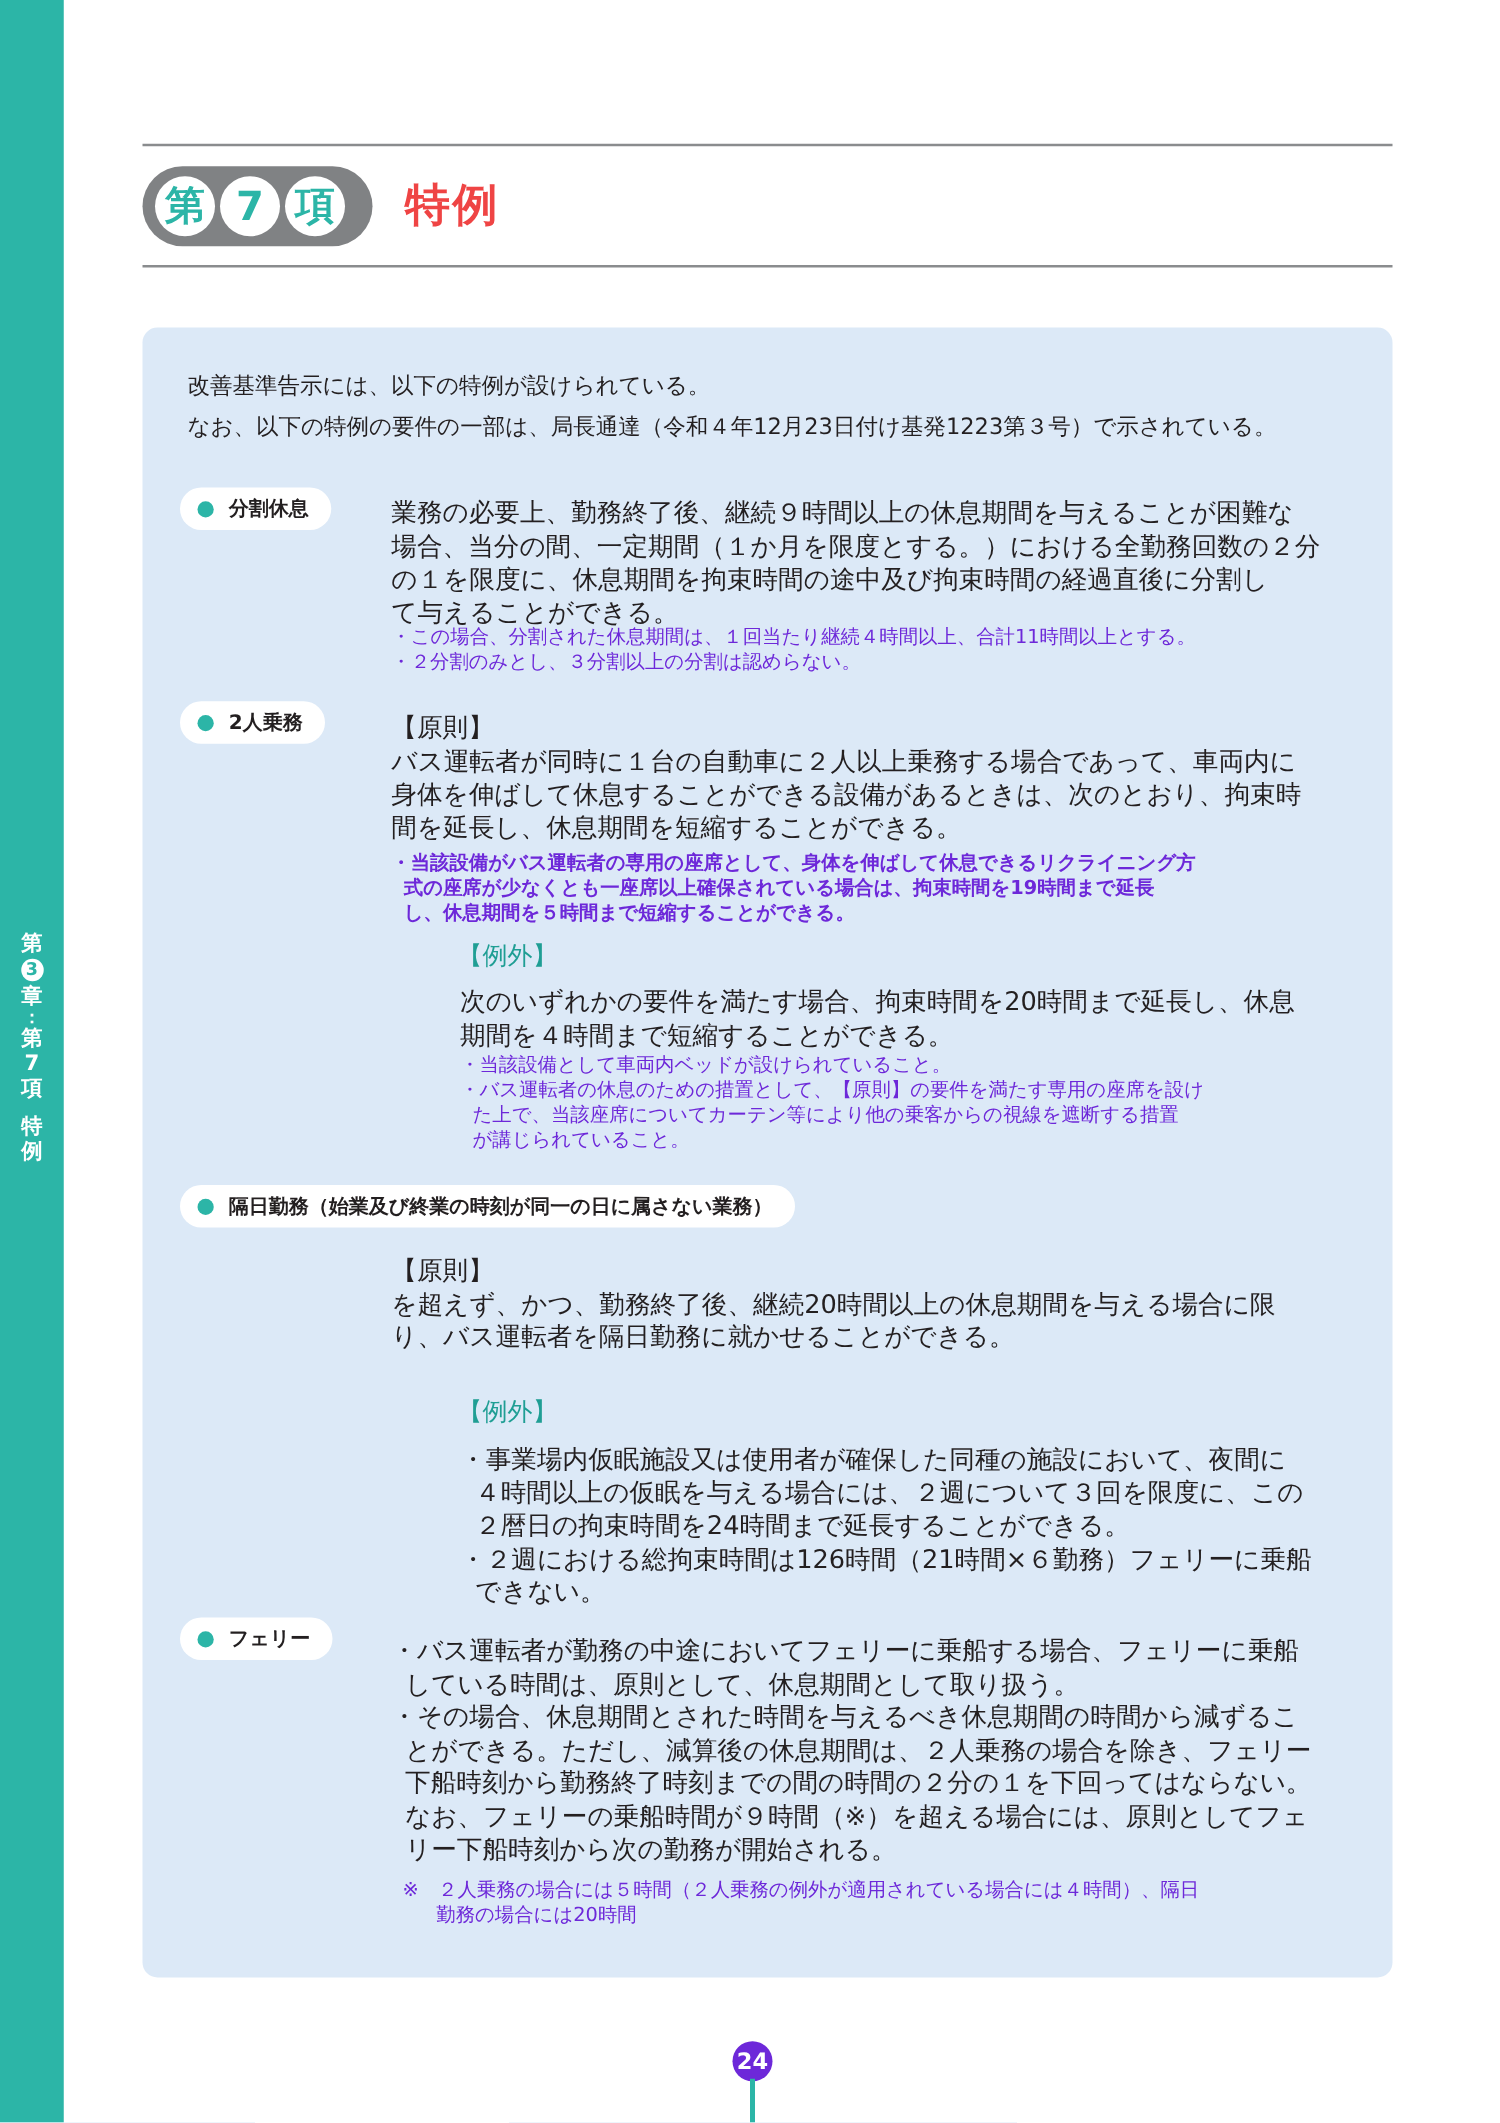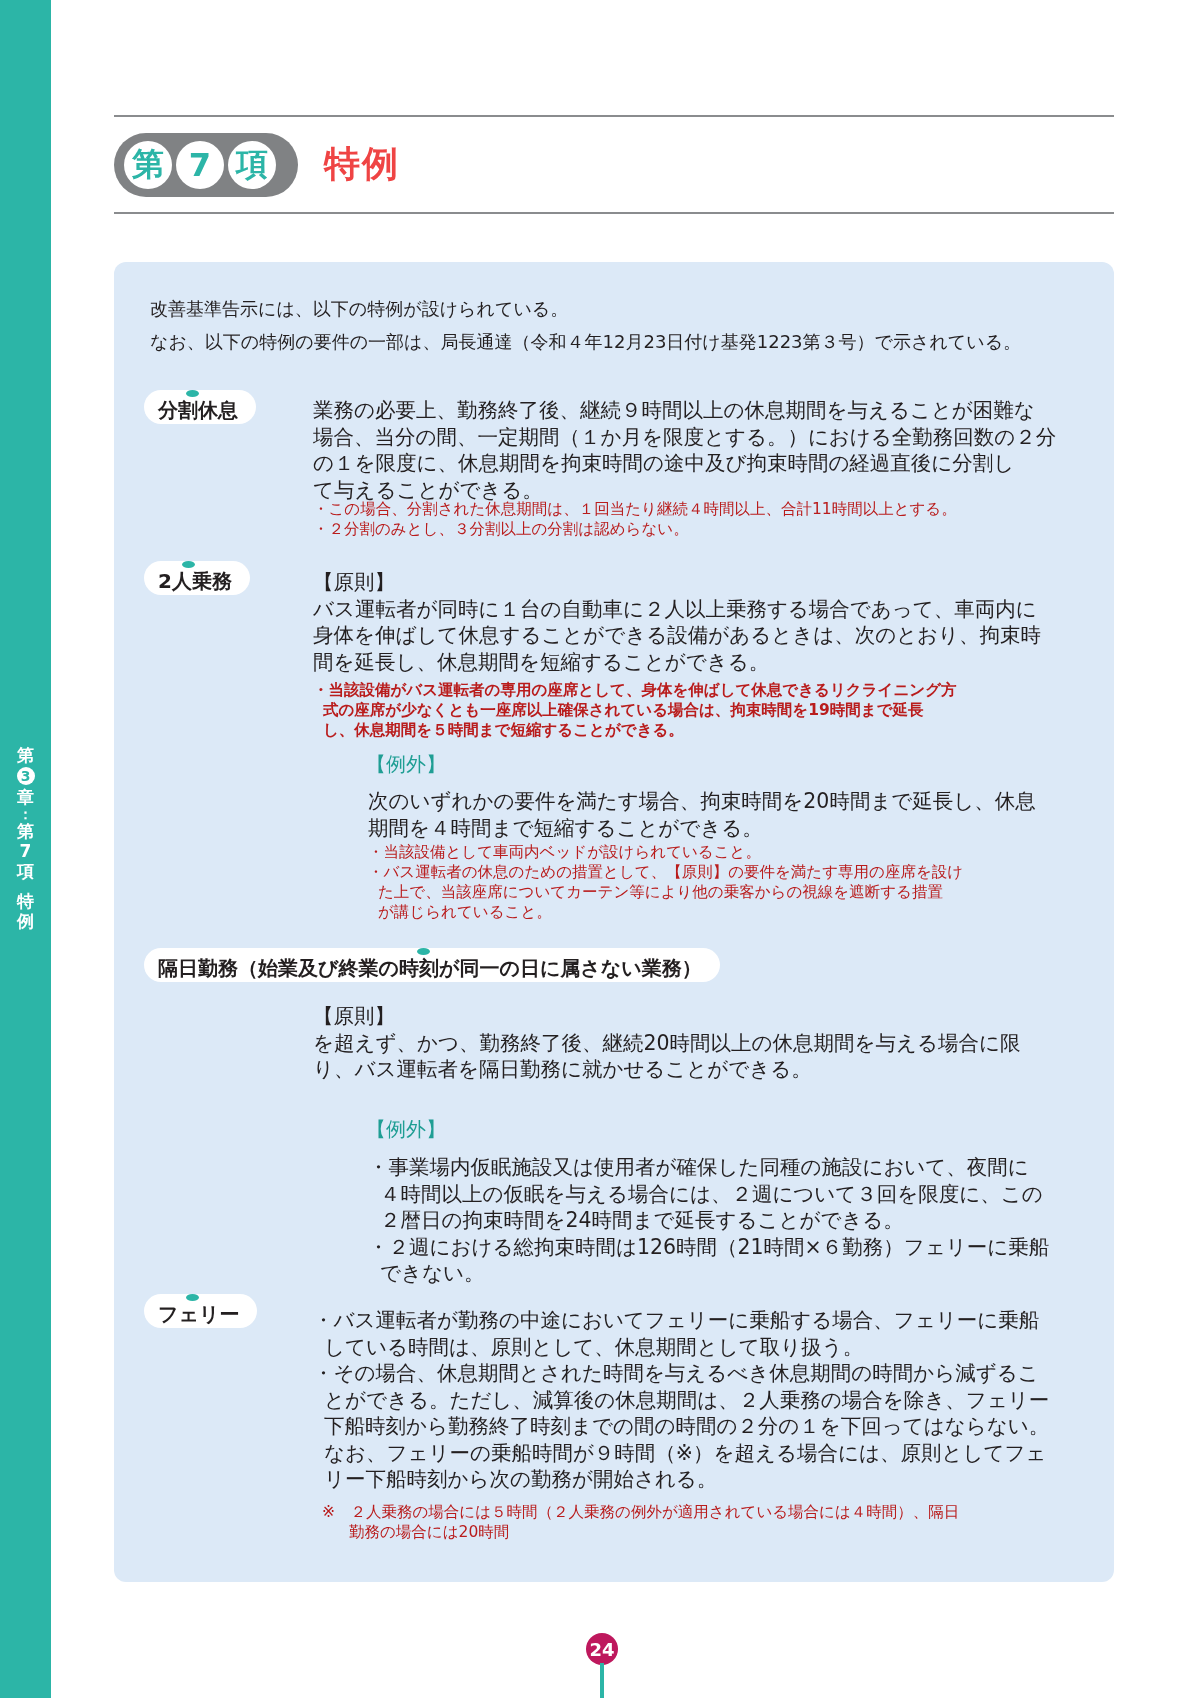--- a/index.html
+++ b/index.html
@@ -45,31 +45,31 @@
   .panel {
     position:absolute; left:114px; top:262px; width:1000px; height:1320px;
     background:#dce9f7; border-radius:12px;
   }
   .intro { position:absolute; left:150px; top:292px; font-size:18px; line-height:33px; color:#231f20; }
   .intro div { white-space:nowrap; }
 
   .tag {
     position:absolute; left:144px; height:34px; background:#fff; border-radius:17px;
     display:flex; align-items:center; padding:0 18px 0 14px; box-sizing:border-box;
-    font-weight:bold; font-size:20px; color:#231f20;flex-direction:column;
+    font-weight:bold; font-size:16px; color:#231f20;
   }
   .tag .dot { width:13px; height:13px; border-radius:50%; background:#2cb5a7; margin-right:12px; }
 
   .body-text { position:absolute; font-size:20.5px; line-height:26.5px; color:#231f20;margin-top:10px; }
-  .small { position:absolute; font-size:15.5px; line-height:20px; color:#b91c1c; }
+  .small { position:absolute; font-size:15.5px; line-height:20px; color:#6d28d9; }
   .label-teal { color:#1f9e94; font-size:20px; line-height:26px; }
 
   .page-num {
     position:absolute; left:586px; top:1633px; width:32px; height:32px; border-radius:50%;
-    background:#be185d; color:#fff; font-weight:bold; font-size:18px;
+    background:#6d28d9; color:#fff; font-weight:bold; font-size:18px;
     display:flex; align-items:center; justify-content:center;
   }
   .page-stem { position:absolute; left:600px; top:1663px; width:4px; height:35px; background:#2cb5a7; }
 </style>
 </head>
 <body>
 
 <div class="side-bar"></div>
 <div class="side-label">
   <span>第</span>

